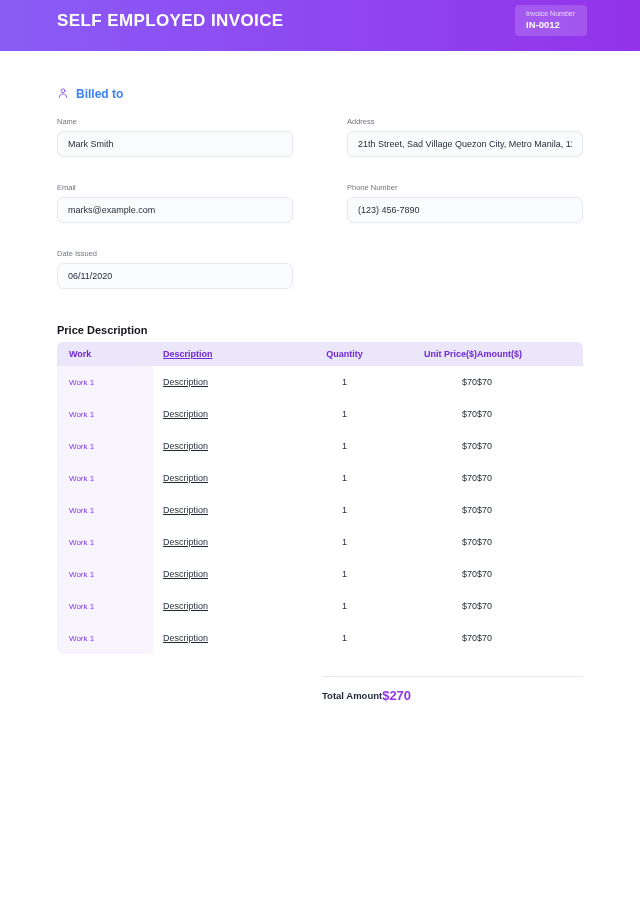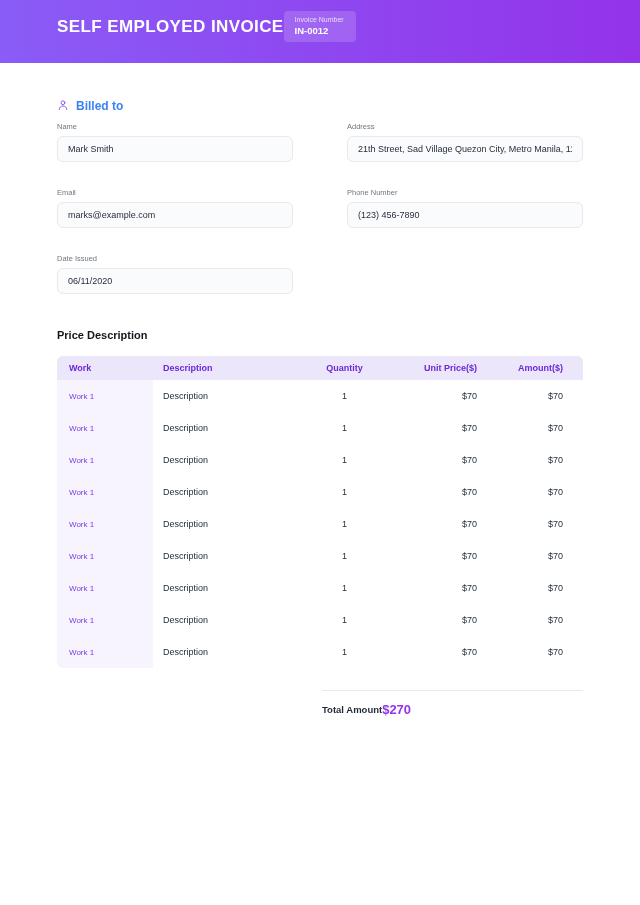--- a/index.html
+++ b/index.html
@@ -6,25 +6,25 @@
   html, body { width: 640px; background: #ffffff; }
   body {
     height: 905px;
     font-family: "Liberation Sans", sans-serif;
     color: #1f2937;
     overflow: hidden;
   }
 
   
   .app-header {
-    height: 63px;
+    height: 51px;
     background: linear-gradient(90deg, #8a5cf6 0%, #9333ea 100%);
     display: flex;
     align-items: center;
-    justify-content: flex-start;
+    justify-content: space-between;
     padding: 0 53px 10px 57px;
   }
   .app-title {
     color: #ffffff;
     font-size: 17px;
     font-weight: 700;
     letter-spacing: 0.4px;
   }
   .invoice-badge {
     background: rgba(255,255,255,0.16);
@@ -51,21 +51,21 @@
     align-items: flex-start;
     gap: 7px;
     font-size: 12px;
     font-weight: 700;
     color: #3b82f6;
   }
   .section-heading svg { display: block; }
 
   
   .fields-grid {
-    margin-top: 9px;
+    margin-top: 16px;
     display: grid;
     grid-template-columns: 1fr 1fr;
     column-gap: 54px;
     row-gap: 26px;
   }
   .field-label {
     display: block;
     font-size: 7.5px;
     color: #71767f;
     margin-bottom: 5px;
@@ -80,21 +80,21 @@
     font-family: "Liberation Sans", sans-serif;
     font-size: 9px;
     color: #1f2937;
     outline: none;
   }
 
   
   .work-section { margin-top: 35px; }
   .work-heading { font-size: 11px; font-weight: 700; color: #15151e; }
 
-  .work-table { margin-top: 15px; }
+  .work-table { margin-top: 6px; }
   .trow {
     display: grid;
     grid-template-columns: 96px 134px 115px 75px 106px;
     align-items: center;
   }
   .thead {
     background: #ebe6fa;
     border-radius: 6px 6px 0 0;
     height: 24px;
     font-size: 9px;
@@ -106,24 +106,24 @@
   .tbody .cell-work {
     background: #f7f4fd;
     height: 32px;
     display: flex;
     align-items: center;
     color: #7c3aed;
     font-size: 8px;
     font-weight: 500;
   }
   .tbody .trow:last-child .cell-work { border-radius: 0 0 0 6px; }
-  .cell-desc { padding-left: 10px; }
+  .cell-desc { padding-left: 10px; text-decoration: underline; }
   .cell-qty { text-align: center; }
   .cell-price { text-align: right; }
-  .cell-amount { text-align: right; padding-right: 20px; }
+  .cell-amount { padding-right: 20px; }
 
   
   .total-row {
     margin-top: 22px;
     margin-left: 265px;
     width: 261px;
     border-top: 1px solid #e8e8f0;
     padding-top: 11px;
     display: flex;
     align-items: center;

